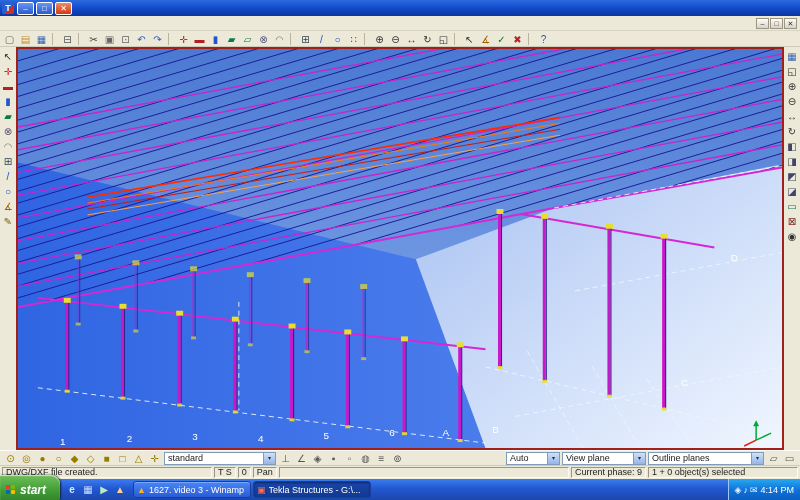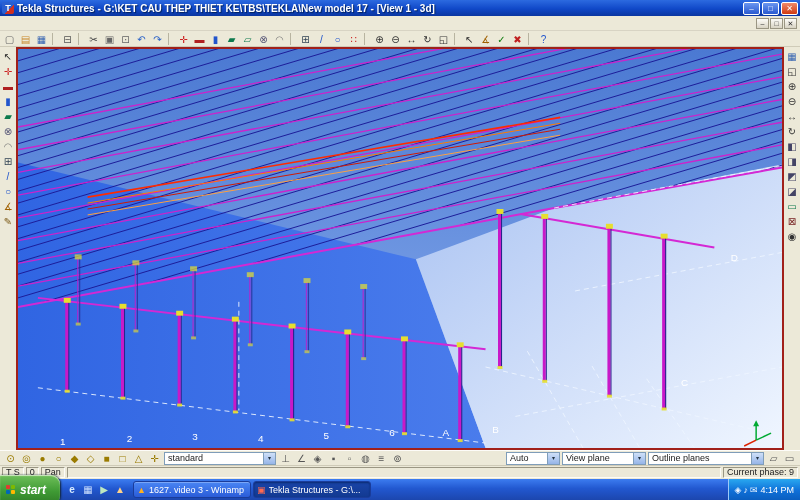--- a/index.html
+++ b/index.html
@@ -66,21 +66,20 @@
   .tri{font-size:9px;color:#eaf4ff}
   .clock{font-size:9px}
 </style>
 </head>
 <body>
 
 <div class="screen">
 
   <div class="titlebar">
     <span class="app-icon">T</span>
-    <span class="title-text">Tekla Structures - G:\KET CAU THEP THIET KE\TBS\TEKLA\New model 17 - [View 1 - 3d]</span>
     <div class="winbtns">
         <span class="winbtn">–</span>
         <span class="winbtn">□</span>
         <span class="winbtn close">✕</span>
       </div>
   </div>
 
   <div class="menubar">
     <div class="mdi">
         <span class="mdibtn">–</span>
@@ -383,25 +382,27 @@
       <span>Outline planes</span>
       <span class="arrow"></span>
     </div>
     <div class="row-icons">
         <span class="tbi" style="color: rgb(85, 85, 85);">▱</span>
         <span class="tbi" style="color: rgb(85, 85, 85);">▭</span>
       </div>
   </div>
 
   <div class="statusbar">
+    <span class="cell msg">DWG/DXF file created.</span>
     <span class="cell">T S</span>
     <span class="cell">0</span>
     <span class="cell">Pan</span>
     <span class="cell fill"></span>
     <span class="cell">Current phase: 9</span>
+    <span class="cell sel">1 + 0 object(s) selected</span>
   </div>
 
   <div class="taskbar">
     <div class="start">
       <span class="flag">
         <span style="background:#e03c31"></span>
           <span style="background:#7eb900"></span>
           <span style="background:#0067b8"></span>
           <span style="background:#ffb900"></span>
       </span>

